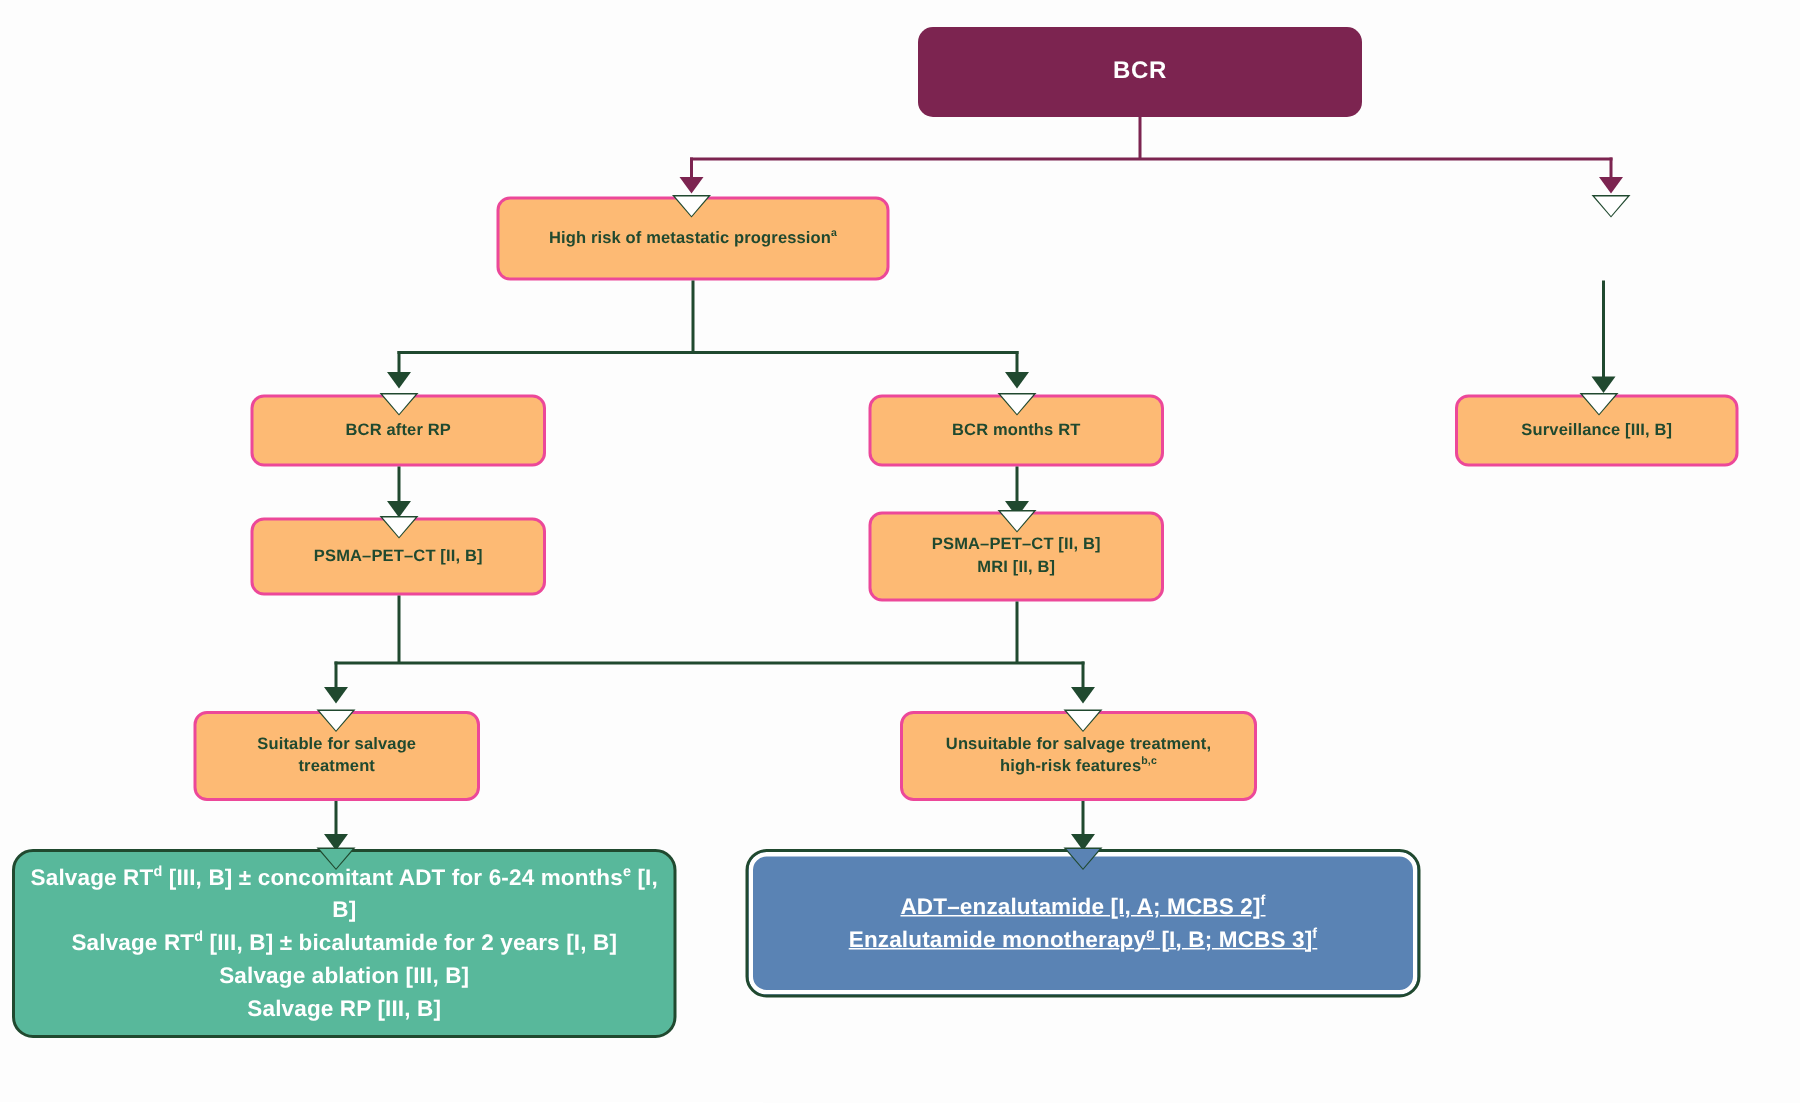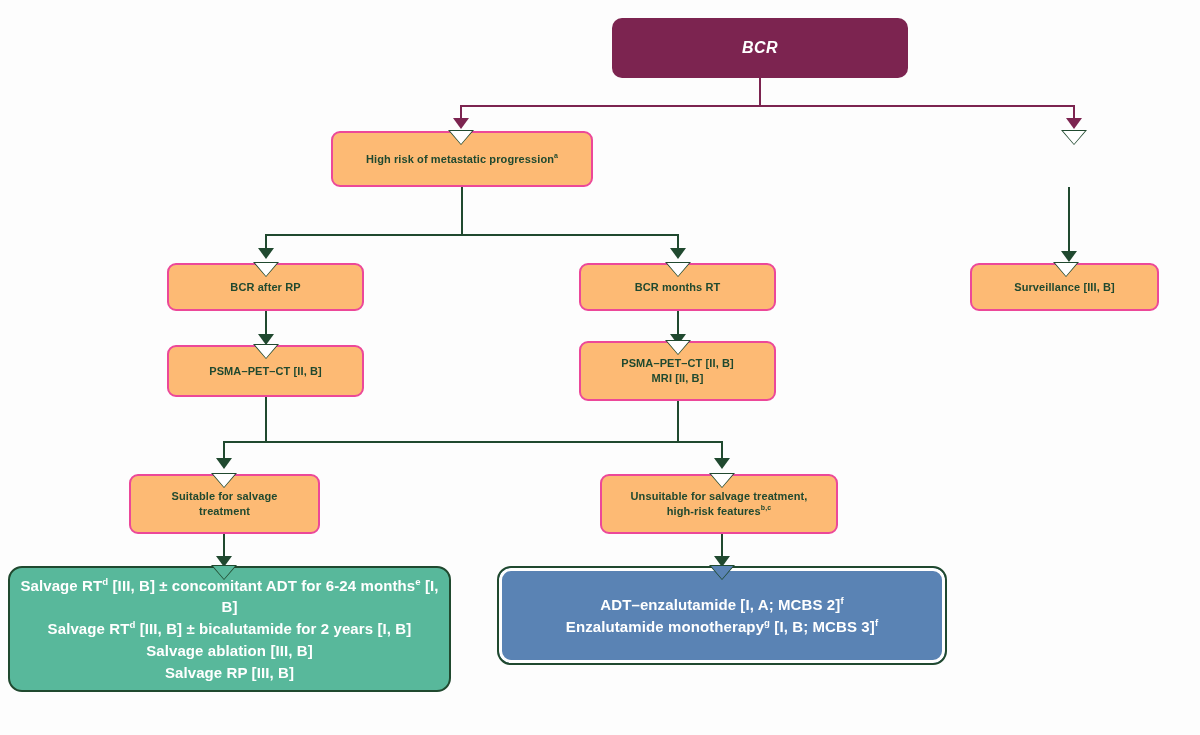--- a/index.html
+++ b/index.html
@@ -56,20 +56,21 @@
     line-height: 1.45;
   }
   .node.treat-blue {
     background: #5a83b4;
     border: 2px solid #20492f;
     border-radius: 14px;
     color: #ffffff;
     font-size: 15px;
     line-height: 1.45;
     box-shadow: inset 0 0 0 3px #ffffff;
+    text-decoration: underline;
   }
 
   sup { font-size: .64em; line-height: 0; vertical-align: super; font-weight: bold; }
 
   
   .ln { position: absolute; }
   .ln.v { width: 2px; }
   .ln.h { height: 2px; }
   .g { background: #20492f; }
   .m { background: #7c2450; }
@@ -102,21 +103,21 @@
     border-left: 13px solid transparent;
     border-right: 13px solid transparent;
     border-top: 15px solid #20492f;
   }
 </style>
 </head>
 <body>
 
 <div id="canvas">
 
-  <div class="node root" style="left:612px; top:18px; width:296px; height:60px;font-style:italic;">
+  <div class="node root" style="left:612px; top:18px; width:296px; height:60px;">
     <span class="txt">BCR</span>
   </div>
 
   <div class="ln v m" style="left:759px; top:78px; height:28px;"></div>
   <div class="ln h m" style="left:460px; top:105px; width:615px;"></div>
   <div class="ln v m" style="left:460px; top:105px; height:22px;"></div>
   <div class="ln v m" style="left:1073px; top:105px; height:22px;"></div>
   <div class="arrow m" style="left:453px; top:118px;"></div>
   <div class="arrow m" style="left:1066px; top:118px;"></div>
 

